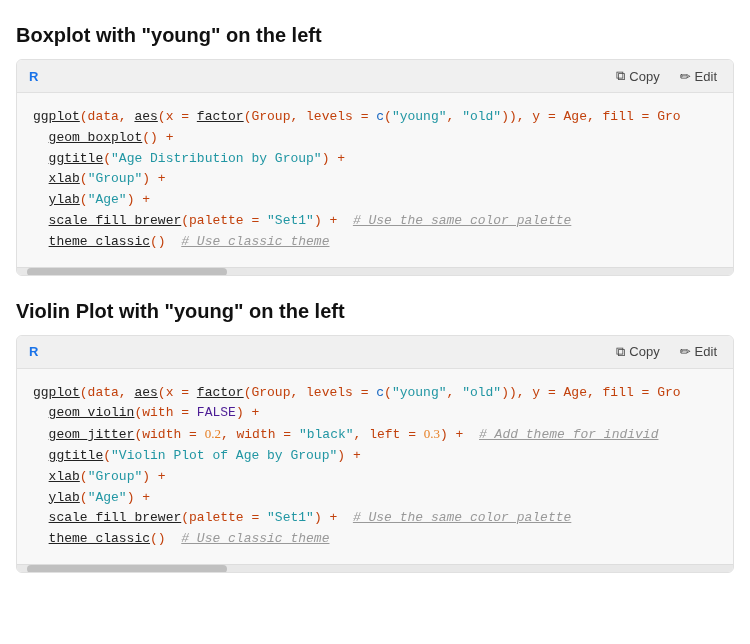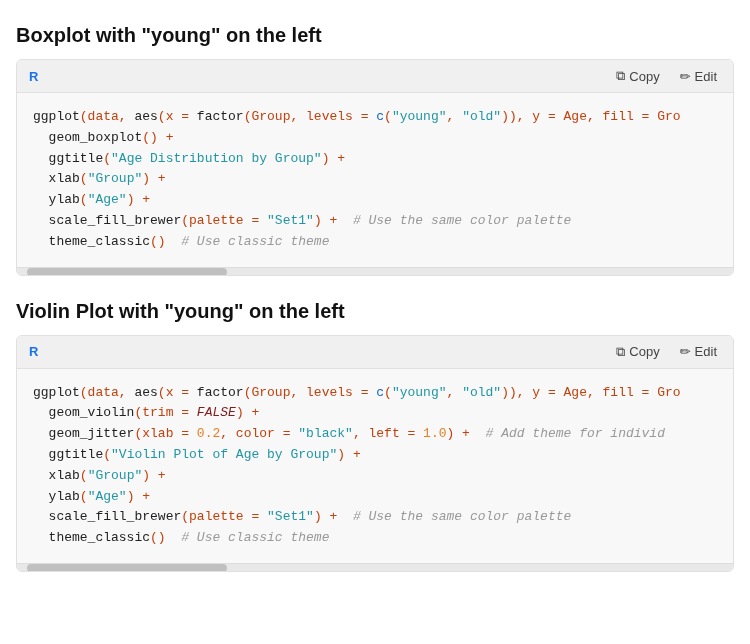--- a/index.html
+++ b/index.html
@@ -85,26 +85,26 @@
     .scrollbar-thumb {
       height: 8px;
       width: 200px;
       background: #c0c0c0;
       border-radius: 4px;
       margin-left: 10px;
     }
 
     
     .c-default { color: #c2410c; }
-    .c-func { color: #222; }
+    .c-func { color: #222; text-decoration: underline; }
     .c-string { color: #2196a3; }
     .c-call { color: #1565c0; }
-    .c-comment { color: #999; font-style: italic; }
-    .c-kw { color: #7f1d1d; font-style: italic; }
-    .c-num { color: #e67e22; }
+    .c-comment { color: #999; font-style: italic; text-decoration: underline; }
+    .c-kw { color: #4c1d95; }
+    .c-num { color: #e67e22; font-family: Liberation Serif, serif; }
   </style>
 </head>
 <body>
 
 <div>
   <div class="section-title">Boxplot with "young" on the left</div>
 
   <div class="code-block">
     <div class="code-header">
       <span class="code-lang">R</span>
@@ -146,22 +146,22 @@
           <span>Copy</span>
         </button>
         <button class="code-action-btn">
           <span class="action-icon">✏</span>
           <span>Edit</span>
         </button>
       </div>
     </div>
     <div class="code-scroll">
       <div class="code-body"><span class="c-func">ggplot</span><span class="c-default">(data, </span><span class="c-func">aes</span><span class="c-default">(x = </span><span class="c-func">factor</span><span class="c-default">(Group, levels = </span><span class="c-call">c</span><span class="c-default">(</span><span class="c-string">"young"</span><span class="c-default">, </span><span class="c-string">"old"</span><span class="c-default">)), y = Age, fill = Gro</span>
-  <span class="c-func">geom_violin</span><span class="c-default">(trim = </span><span class="c-kw">FALSE</span><span class="c-default">) +</span>
-  <span class="c-func">geom_jitter</span><span class="c-default">(xlab = </span><span class="c-num">0.2</span><span class="c-default">, color = </span><span class="c-string">"black"</span><span class="c-default">, left = </span><span class="c-num">1.0</span><span class="c-default">) +  </span><span class="c-comment"># Add theme for individ</span>
+  <span class="c-func">geom_violin</span><span class="c-default">(with = </span><span class="c-kw">FALSE</span><span class="c-default">) +</span>
+  <span class="c-func">geom_jitter</span><span class="c-default">(width = </span><span class="c-num">0.2</span><span class="c-default">, width = </span><span class="c-string">"black"</span><span class="c-default">, left = </span><span class="c-num">0.3</span><span class="c-default">) +  </span><span class="c-comment"># Add theme for individ</span>
   <span class="c-func">ggtitle</span><span class="c-default">(</span><span class="c-string">"Violin Plot of Age by Group"</span><span class="c-default">) +</span>
   <span class="c-func">xlab</span><span class="c-default">(</span><span class="c-string">"Group"</span><span class="c-default">) +</span>
   <span class="c-func">ylab</span><span class="c-default">(</span><span class="c-string">"Age"</span><span class="c-default">) +</span>
   <span class="c-func">scale_fill_brewer</span><span class="c-default">(palette = </span><span class="c-string">"Set1"</span><span class="c-default">) +  </span><span class="c-comment"># Use the same color palette</span>
   <span class="c-func">theme_classic</span><span class="c-default">()  </span><span class="c-comment"># Use classic theme</span></div>
       <div class="scrollbar-track">
         <div class="scrollbar-thumb"></div>
       </div>
     </div>
   </div>

